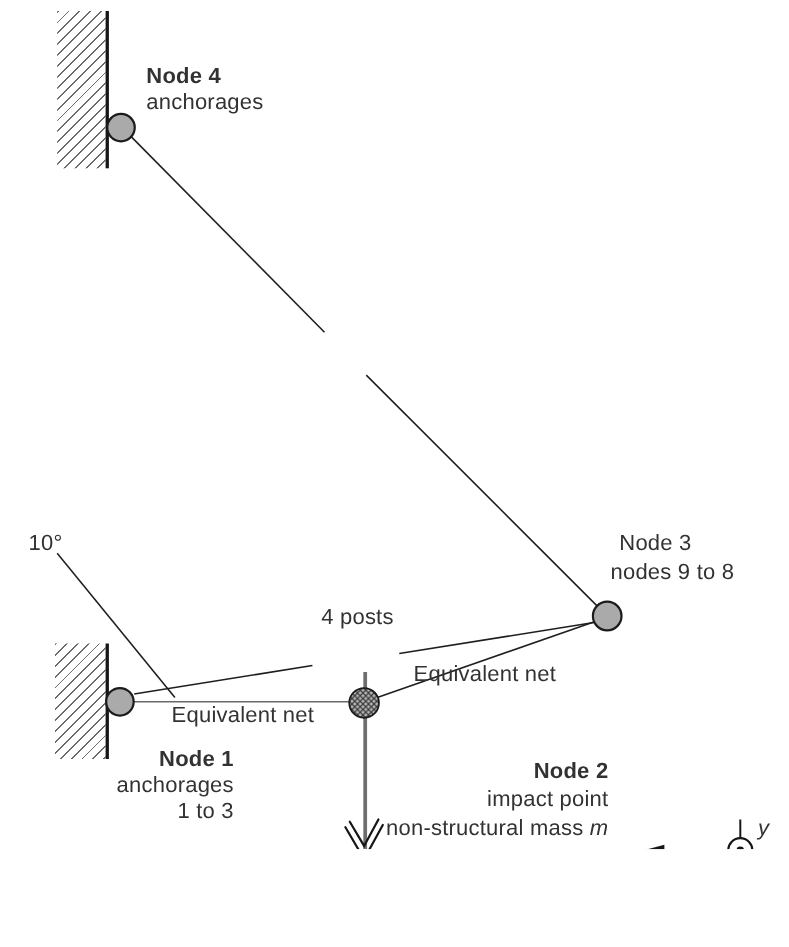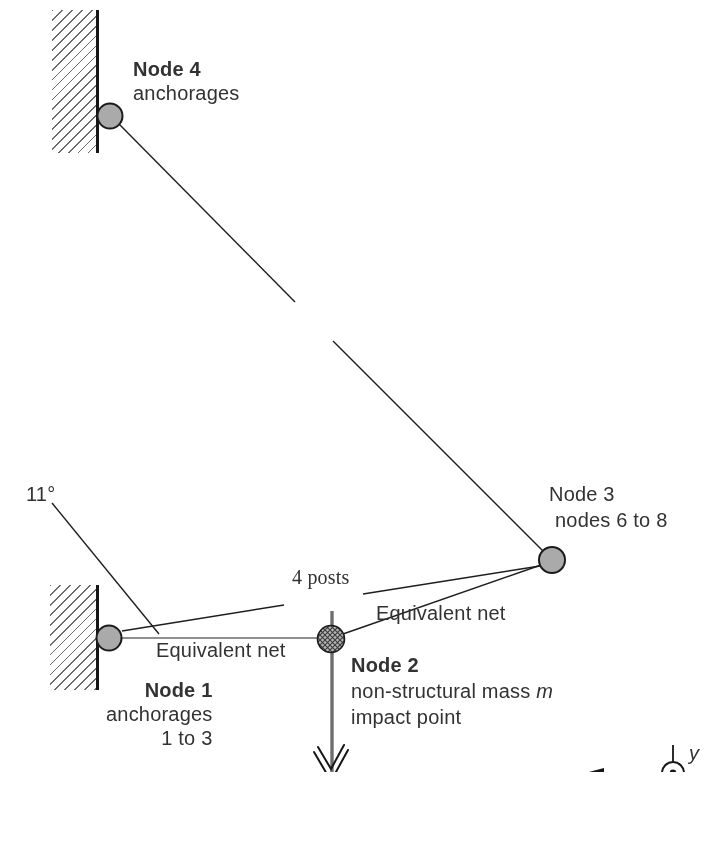--- a/index.html
+++ b/index.html
@@ -67,40 +67,40 @@
       <circle cx="673" cy="773" r="3.4" fill="#161616"></circle>
     </g>
   </svg>
 
   <div class="lbl" style="left:133px;top:57px;">
     <div class="t">Node 4</div>
     <div>anchorages</div>
   </div>
 
 
-  <div class="lbl t" style="left:549px;top:482px;">Node 3</div>
-  <div class="lbl" style="left:555px;top:508px;">nodes 6 to 8</div>
+  <div class="lbl t" style="left:563px;top:482px;">Node 3</div>
+  <div class="lbl" style="left:555px;top:508px;">nodes 9 to 8</div>
 
-  <div class="lbl" style="left:26px;top:482px;">11°</div>
+  <div class="lbl" style="left:26px;top:482px;">10°</div>
 
-  <div class="lbl" style="left:292px;top:565px;font-family:Liberation Serif, serif;">4 posts</div>
+  <div class="lbl" style="left:292px;top:549px;">4 posts</div>
 
   <div class="lbl" style="left:156px;top:638px;">Equivalent net</div>
 
   <div class="lbl" style="left:376px;top:601px;">Equivalent net</div>
 
   <div class="lbl" style="left:106px;top:678px;text-align:right;">
     <div class="t">Node 1</div>
     <div>anchorages</div>
     <div>1 to 3</div>
   </div>
 
-  <div class="lbl node2lbl" style="left:351px;top:652px;">
+  <div class="lbl node2lbl" style="left:351px;top:688px;text-align:right;">
     <div class="t">Node 2</div>
+    <div>impact point</div>
     <div><span>non-structural mass </span><em>m</em></div>
-    <div>impact point</div>
   </div>
 
   <div class="lbl" style="left:577px;top:778px;"><em>x</em></div>
   <div class="lbl" style="left:689px;top:741px;"><em>y</em></div>
   <div class="lbl" style="left:691px;top:831px;"><em>z</em></div>
 
 </div>
 
 </body></html>

